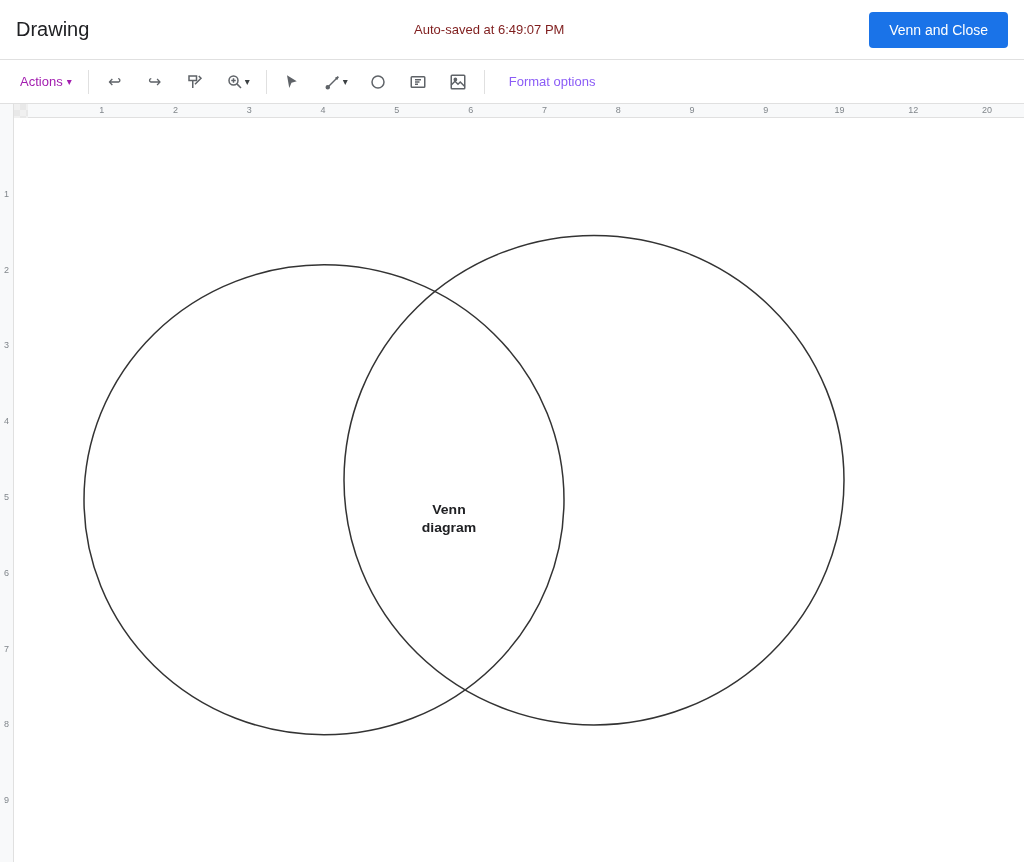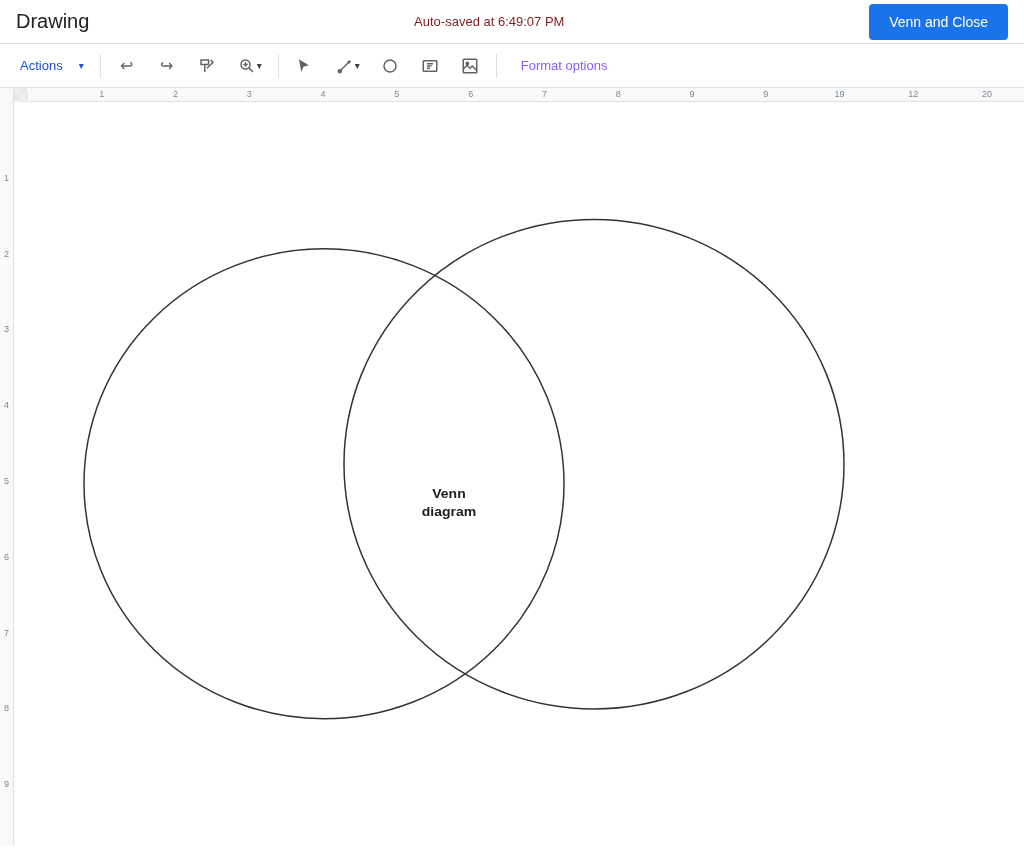--- a/index.html
+++ b/index.html
@@ -2,21 +2,21 @@
 <html><head>
   <meta charset="utf-8">
   <style>
     * { box-sizing: border-box; margin: 0; padding: 0; }
     body { font-family: Arial, sans-serif; background: #fff; overflow: hidden; }
 
     
     #header {
       display: flex;
       align-items: center;
-      height: 44px;
+      height: 60px;
       padding: 0 16px;
       border-bottom: 1px solid #e0e0e0;
       background: #fff;
     }
     #header .title {
       font-size: 20px;
       font-weight: 500;
       color: #202124;
       margin-right: 20px;
     }
@@ -69,26 +69,26 @@
     }
     .toolbar-divider {
       width: 1px;
       height: 24px;
       background: #e0e0e0;
       margin: 0 4px;
     }
     .actions-btn {
       display: flex;
       align-items: center;
-      gap: 16px;
+      gap: 4px;
       padding: 4px 8px;
       border-radius: 4px;
       cursor: pointer;
       font-size: 13px;
-      color: #1d4ed8;
+      color: #a21caf;
     }
     .format-options {
       margin-left: 8px;
       padding: 4px 8px;
       cursor: pointer;
       font-size: 13px;
       color: #8b5cf6;
       border-radius: 4px;
     }
 

